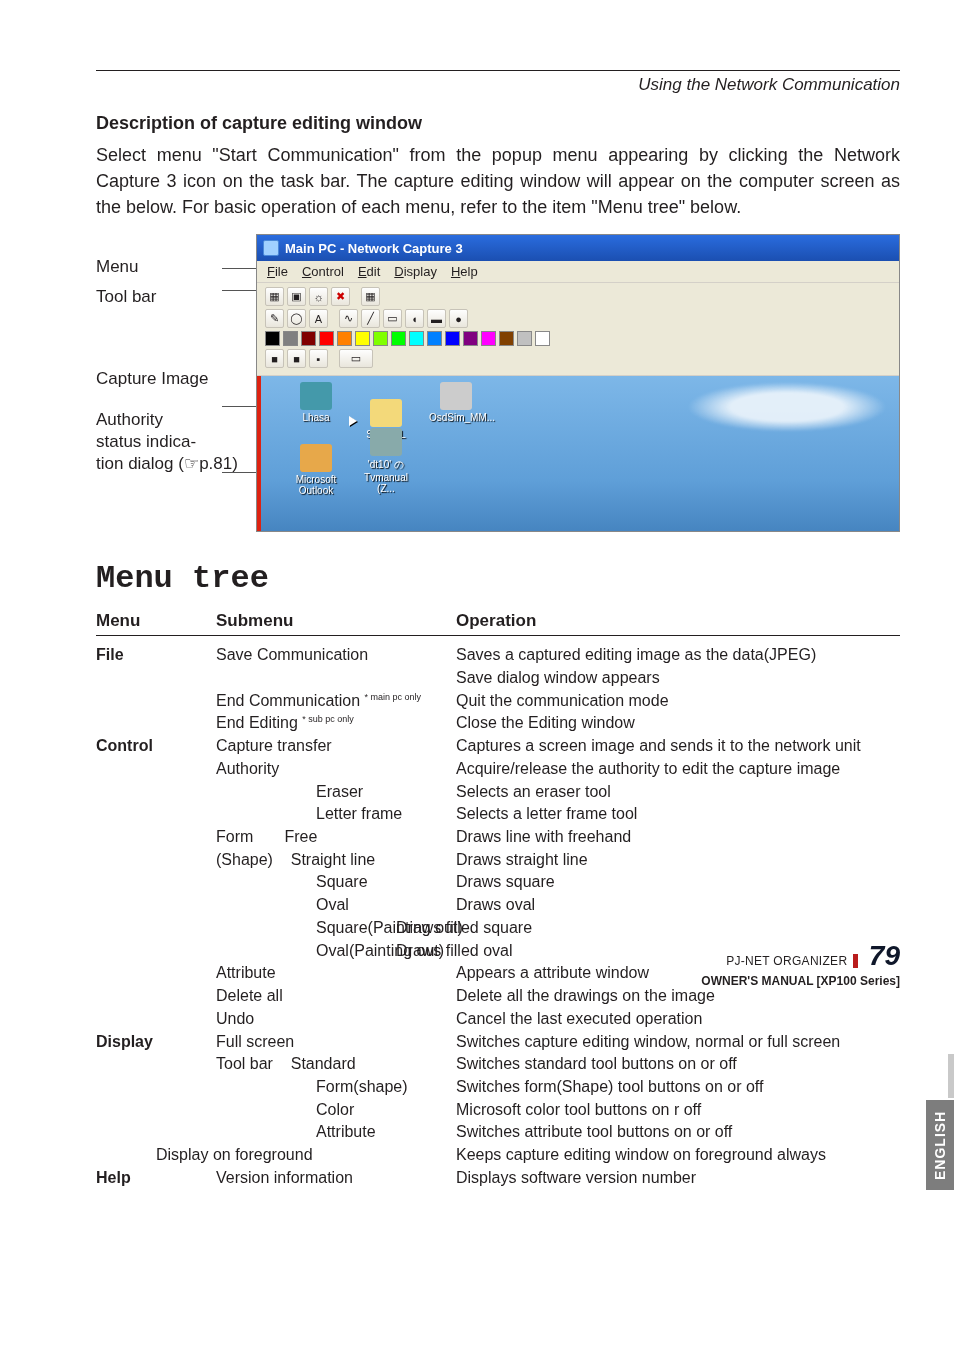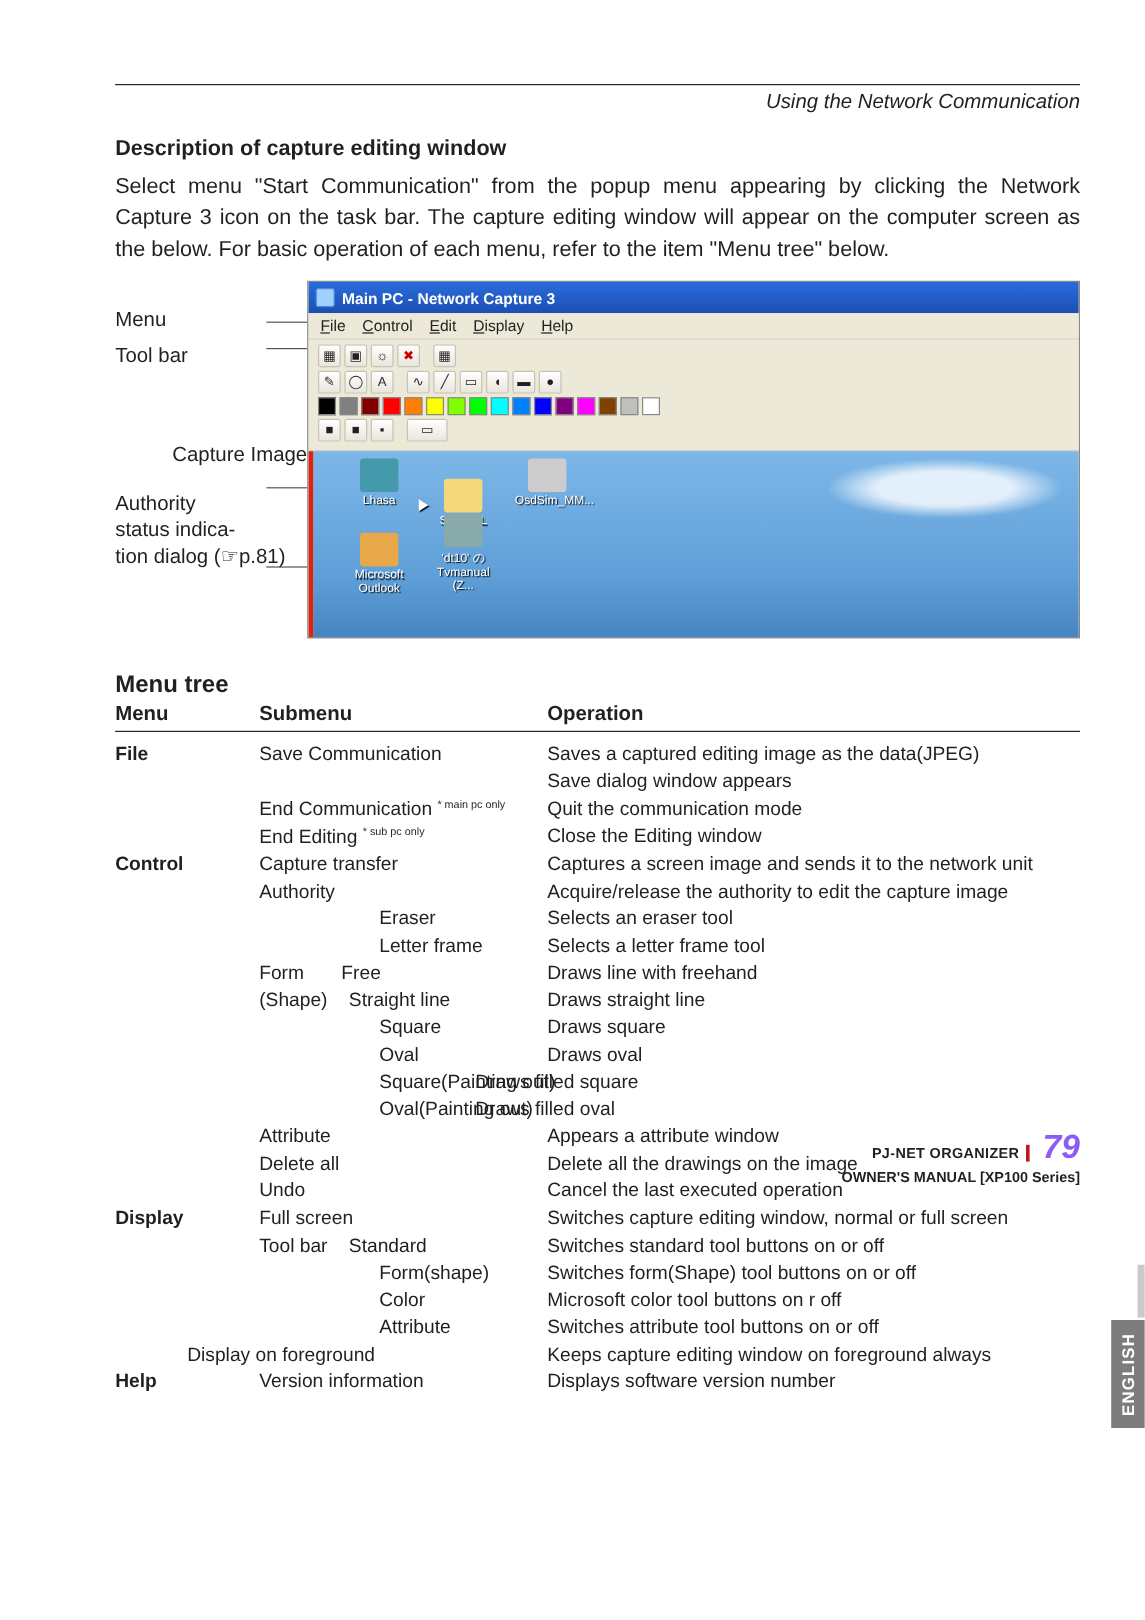--- a/index.html
+++ b/index.html
@@ -7,21 +7,21 @@
   .page { position: relative; width: 954px; height: 1024px; padding: 70px 54px 40px 96px; }
   .top-rule { border-top: 1px solid #231f20; margin-bottom: 4px; }
   .running-head { font-style: italic; text-align: right; font-size: 17px; margin-bottom: 18px; }
   h2.section { font-weight: 700; font-size: 18px; margin-bottom: 8px; }
   p.intro { font-size: 18px; line-height: 1.45; text-align: justify; margin-bottom: 14px; }
 
   
   .shot-wrap { display: flex; gap: 0; margin-bottom: 28px; }
   .shot-labels { width: 160px; font-size: 17px; line-height: 1.3; position: relative; padding-top: 22px; }
   .shot-labels .lbl { margin-bottom: 8px; }
-  .shot-labels .lbl.capture { margin-top: 60px; text-align: right; }
+  .shot-labels .lbl.capture { margin-top: 60px; }
   .shot-labels .lbl.auth { margin-top: 18px; }
   .shot-labels .dash { position: absolute; height: 1px; background: #555; right: -16px; width: 50px; }
   .shot-labels .dash.d1 { top: 34px; }
   .shot-labels .dash.d2 { top: 56px; }
   .shot-labels .dash.d3 { top: 172px; }
   .shot-labels .dash.d4 { top: 238px; }
 
   .shot { flex: 1; border: 1px solid #888; background: #ece9d8; position: relative; height: 298px; overflow: hidden; }
   .titlebar { height: 26px; background: linear-gradient(to bottom, #2a6cde 0%, #1b4fb1 100%); color: #fff; font-weight: 700; font-size: 13px; display: flex; align-items: center; padding: 0 6px; }
   .titlebar .ic { width: 16px; height: 16px; background: #a0d0ff; border: 1px solid #4a88d8; margin-right: 6px; border-radius: 2px; }
@@ -37,41 +37,41 @@
   .dicon { position:absolute; width:54px; text-align:center; font-size:10px; color:#fff; text-shadow:1px 1px 1px #000;}
   .dicon .ibox { width:32px; height:28px; margin:0 auto 2px; border-radius:3px; }
   .dicon.i1 { left:28px; top:6px; } .dicon.i1 .ibox{ background:#49a; }
   .dicon.i2 { left:98px; top:23px; } .dicon.i2 .ibox{ background:#f3d97a; }
   .dicon.i3 { left:168px; top:6px; } .dicon.i3 .ibox{ background:#ccc; }
   .dicon.i4 { left:28px; top:68px;} .dicon.i4 .ibox{ background:#e7a84a; }
   .dicon.i5 { left:98px; top:52px;} .dicon.i5 .ibox{ background:#8aa; }
   .cursor { position:absolute; left:88px; top:40px; width:0; height:0; border-left:8px solid #fff; border-top:5px solid transparent; border-bottom:5px solid transparent; filter:drop-shadow(1px 1px 0 #000);}
 
   
-  h2.tree-head { font-weight: 700; font-size: 20px; margin-bottom: 2px; }
+  h2.tree-head { font-weight: 700; font-size: 32px; margin-bottom: 14px; font-family: Liberation Mono, monospace; }
   .tree-hdr { display:flex; font-weight:700; font-size:17px; border-bottom:1px solid #231f20; padding-bottom:4px; margin-bottom:8px;}
   .tree-hdr .c1{ width:120px;} .tree-hdr .c2{ width:240px;} .tree-hdr .c3{ flex:1;}
 
   .tree { font-size: 16px; line-height: 1.42; }
   .col-menu { display:inline-block; width:120px; vertical-align:top; font-weight:700;}
   .col-sub  { display:inline-block; width:240px; vertical-align:top; position:relative;}
   .col-op   { display:inline-block; width:400px; vertical-align:top;}
   .row { white-space: nowrap; }
   .sub2 { padding-left: 100px; display:inline-block; width:240px; vertical-align:top;}
   .sup { font-size: 9px; vertical-align: super; }
 
   
   .side-tab { position:absolute; right:0; top:1100px; width:28px; height:90px; background:#7d7d7d; color:#fff; font-weight:700; font-size:14px; writing-mode: vertical-rl; transform: rotate(180deg); display:flex; align-items:center; justify-content:center; letter-spacing:1px;}
   .accent-bar { position:absolute; right:0; top:1054px; width:6px; height:44px; background:#c9c9c9;}
 
   
   .footer { position:absolute; bottom:36px; right:54px; text-align:right; }
   .footer .pn { display:inline-block; vertical-align:bottom;}
-  .footer .pnum { font-size:28px; font-weight:700; font-style:italic; color:#8b5cf6; margin-left:6px;}
-  .footer .pnlabel { font-size:12px; font-weight:700; border-right:3px solid #b91c1c; padding-right:6px; letter-spacing:0.3px;}
+  .footer .pnum { font-size:28px; font-weight:700; font-style:italic; color:#0f172a; margin-left:6px;}
+  .footer .pnlabel { font-size:12px; font-weight:400; border-right:5px solid #b91c1c; padding-right:6px; letter-spacing:0.3px;}
   .footer .owner { font-size:12px; font-weight:700; margin-top:2px;}
 </style>
 </head>
 <body>
 
 <div class="page">
   <div class="top-rule"></div>
   <div class="running-head">Using the Network Communication</div>
 
   <h2 class="section">Description of capture editing window</h2>

